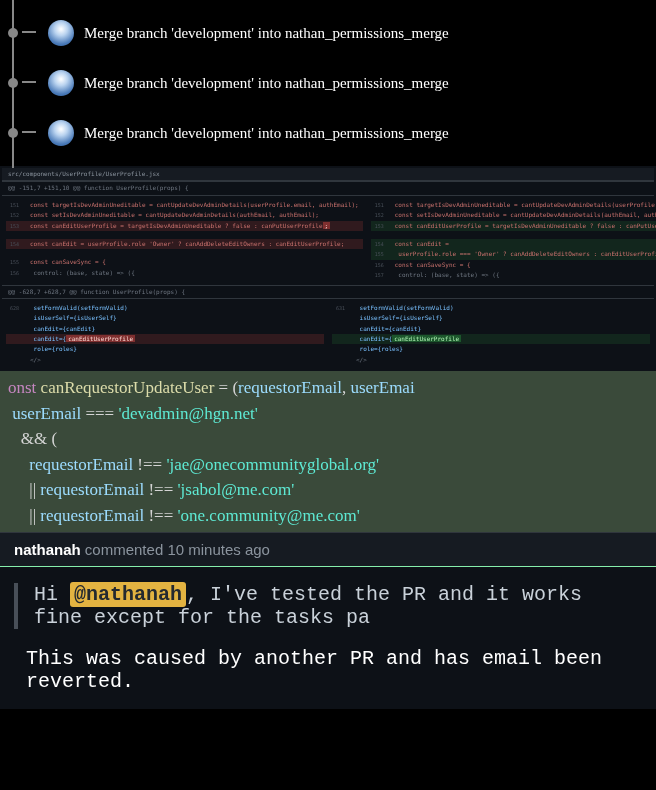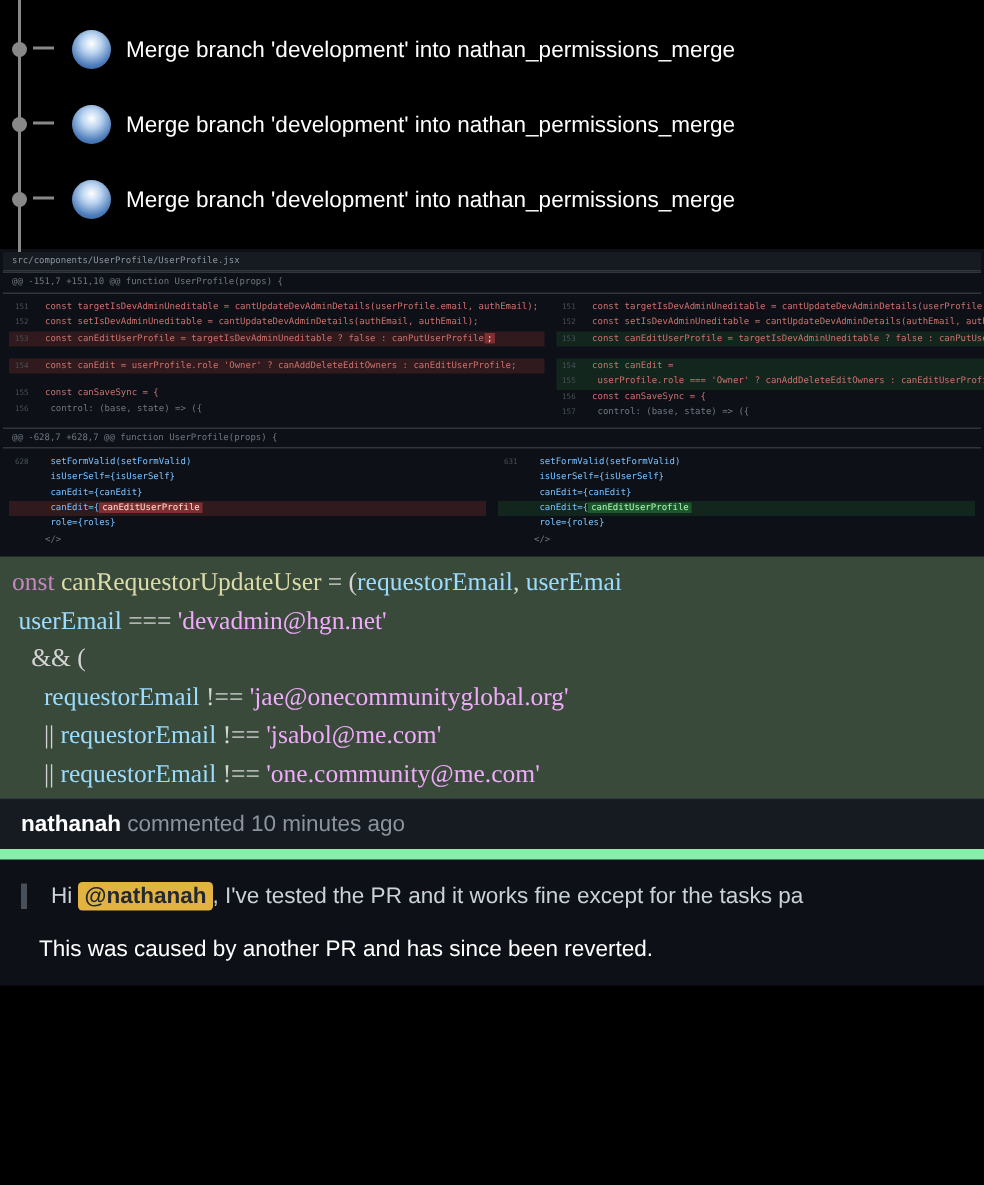--- a/index.html
+++ b/index.html
@@ -55,21 +55,21 @@
     }
     .avatar {
       width: 26px;
       height: 26px;
       border-radius: 50%;
       background: radial-gradient(circle at 50% 35%, #fff 0%, #bbd4f0 30%, #4a7ab8 70%, #2a5a98 100%);
       margin-right: 10px;
       flex-shrink: 0;
     }
     .commit-msg {
-      font-family: Liberation Sans, sans-serif;
+      font-family: Liberation Serif, serif;
       font-size: 15px;
       color: #fff;
       white-space: nowrap;
     }
     
     
     .diff-section {
       background: #0d1117;
       font-family: 'Consolas', monospace;
       font-size: 6px;
@@ -107,39 +107,40 @@
       line-height: 1.5;
       padding: 4px 0;
       white-space: nowrap;
       overflow: hidden;
     }
     .code-zoom .line { padding: 0 8px; }
     .c-kw { color: #c586c0; }
     .c-fn { color: #dcdcaa; }
     .c-var { color: #9cdcfe; }
     .c-op { color: #d4d4d4; }
-    .c-str { color: #f0abfc; text-align: center; }
+    .c-str { color: #5eead4; text-align: center; }
     
     
     .comment-section {
       background: #0d1117;
       border-top: 1px solid #30363d;
     }
     .comment-header {
       background: #161b22;
       padding: 8px 14px;
       font-size: 15px;
-      border-bottom: 7px solid #86efac;
+      border-bottom: 1px solid #86efac;
     }
     .comment-header .author { font-weight: 600; color: #fff; }
     .comment-header .time { color: #8b949e; }
     .comment-body {
       padding: 16px 14px 16px 26px;
-      font-size: 15px;
+      font-size: 20px;
       position: relative;
+      font-family: Liberation Mono, monospace;
     }
     .quote-block {
       border-left: 4px solid #484f58;
       padding-left: 16px;
       margin-left: -12px;
       margin-bottom: 18px;
     }
     .quote-block p { margin-bottom: 14px; color: #c9d1d9; }
     .mention {
       background: #e3b341;
@@ -253,15 +254,15 @@
 <div class="comment-section">
   <div class="comment-header">
     <span class="author">nathanah</span><span class="time"> commented 10 minutes ago</span>
   </div>
   <div class="comment-body">
     <div class="quote-block">
       <p>
         <span>Hi </span><span class="mention">@nathanah</span><span>, I've tested the PR and it works fine except for the tasks pa</span>
       </p>
     </div>
-    <p class="reply-text">This was caused by another PR and has since been reverted.</p>
+    <p class="reply-text">This was caused by another PR and has email been reverted.</p>
   </div>
 </div>
 
 </body></html>

